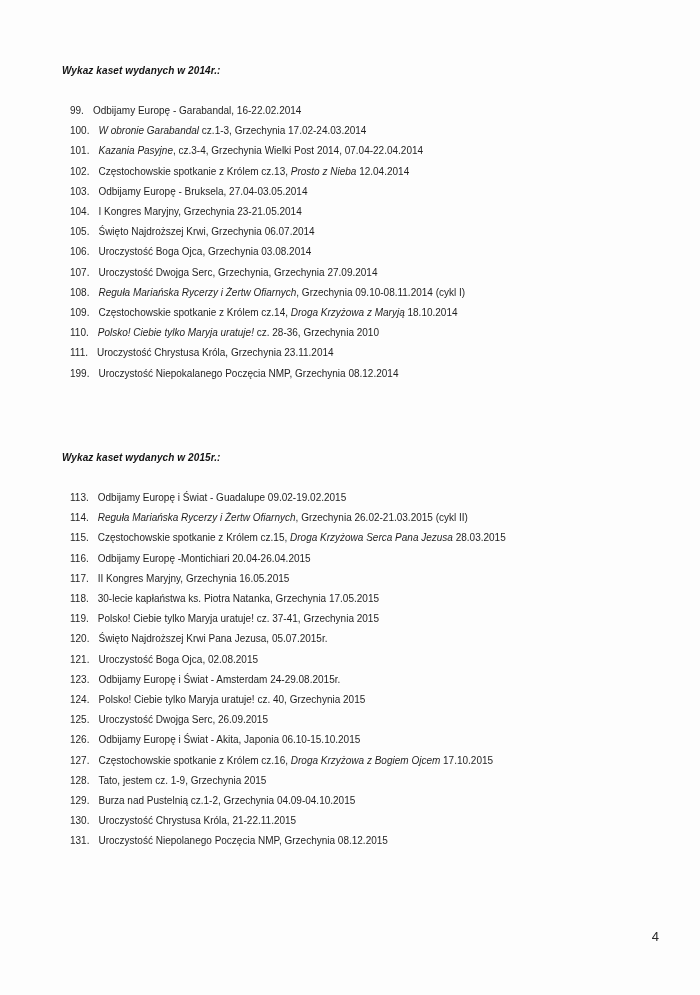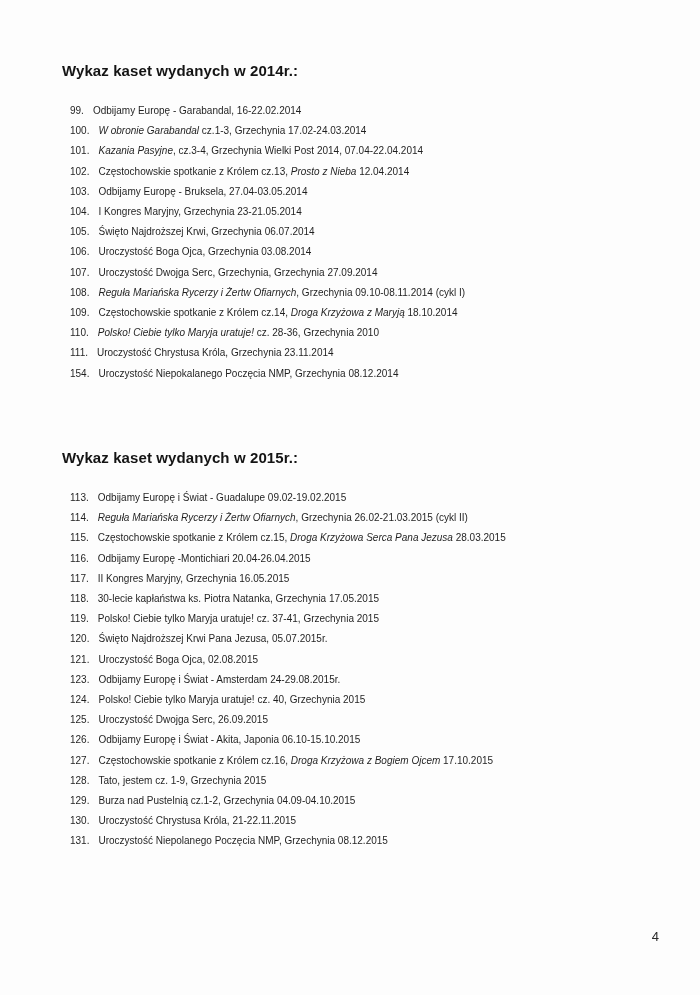--- a/index.html
+++ b/index.html
@@ -18,25 +18,26 @@
   }
   .list-section {
     position: absolute;
     left: 62px;
     right: 20px;
   }
   .list-section.sec-0 { top: 61px; }
   .list-section.sec-1 { top: 448px; }
   .list-section h2 {
     margin: 0 0 20px 0;
-    font-size: 15px;
+    font-size: 10px;
     line-height: 20px;
     font-weight: 700;
     color: #141414;
     letter-spacing: 0.1px;
+    font-style: italic;
   }
   .list-section ol {
     list-style: none;
     margin: 0;
     padding: 0 0 0 8px;
   }
   .list-section li {
     font-size: 10px;
     line-height: 20.2px;
     white-space: nowrap;
@@ -71,21 +72,21 @@
           <li><span class="num">102.</span><span class="txt"><span>Częstochowskie spotkanie z Królem cz.13, </span><i>Prosto z Nieba</i><span> 12.04.2014</span></span></li>
           <li><span class="num">103.</span><span class="txt"><span>Odbijamy Europę - Bruksela, 27.04-03.05.2014</span></span></li>
           <li><span class="num">104.</span><span class="txt"><span>I Kongres Maryjny, Grzechynia 23-21.05.2014</span></span></li>
           <li><span class="num">105.</span><span class="txt"><span>Święto Najdroższej Krwi, Grzechynia 06.07.2014</span></span></li>
           <li><span class="num">106.</span><span class="txt"><span>Uroczystość Boga Ojca, Grzechynia 03.08.2014</span></span></li>
           <li><span class="num">107.</span><span class="txt"><span>Uroczystość Dwojga Serc, Grzechynia, Grzechynia 27.09.2014</span></span></li>
           <li><span class="num">108.</span><span class="txt"><i>Reguła Mariańska Rycerzy i Żertw Ofiarnych</i><span>, Grzechynia 09.10-08.11.2014 (cykl I)</span></span></li>
           <li><span class="num">109.</span><span class="txt"><span>Częstochowskie spotkanie z Królem cz.14, </span><i>Droga Krzyżowa z Maryją</i><span> 18.10.2014</span></span></li>
           <li><span class="num">110.</span><span class="txt"><i>Polsko! Ciebie tylko Maryja uratuje!</i><span> cz. 28-36, Grzechynia 2010</span></span></li>
           <li><span class="num">111.</span><span class="txt"><span>Uroczystość Chrystusa Króla, Grzechynia 23.11.2014</span></span></li>
-          <li><span class="num">154.</span><span class="txt"><span>Uroczystość Niepokalanego Poczęcia NMP, Grzechynia 08.12.2014</span></span></li>
+          <li><span class="num">199.</span><span class="txt"><span>Uroczystość Niepokalanego Poczęcia NMP, Grzechynia 08.12.2014</span></span></li>
         </ol>
       </section>
       <section class="list-section sec-1">
         <h2>Wykaz kaset wydanych w 2015r.:</h2>
         <ol>
           <li><span class="num">113.</span><span class="txt"><span>Odbijamy Europę i Świat - Guadalupe 09.02-19.02.2015</span></span></li>
           <li><span class="num">114.</span><span class="txt"><i>Reguła Mariańska Rycerzy i Żertw Ofiarnych</i><span>, Grzechynia 26.02-21.03.2015 (cykl II)</span></span></li>
           <li><span class="num">115.</span><span class="txt"><span>Częstochowskie spotkanie z Królem cz.15, </span><i>Droga Krzyżowa Serca Pana Jezusa</i><span> 28.03.2015</span></span></li>
           <li><span class="num">116.</span><span class="txt"><span>Odbijamy Europę -Montichiari 20.04-26.04.2015</span></span></li>
           <li><span class="num">117.</span><span class="txt"><span>II Kongres Maryjny, Grzechynia 16.05.2015</span></span></li>

